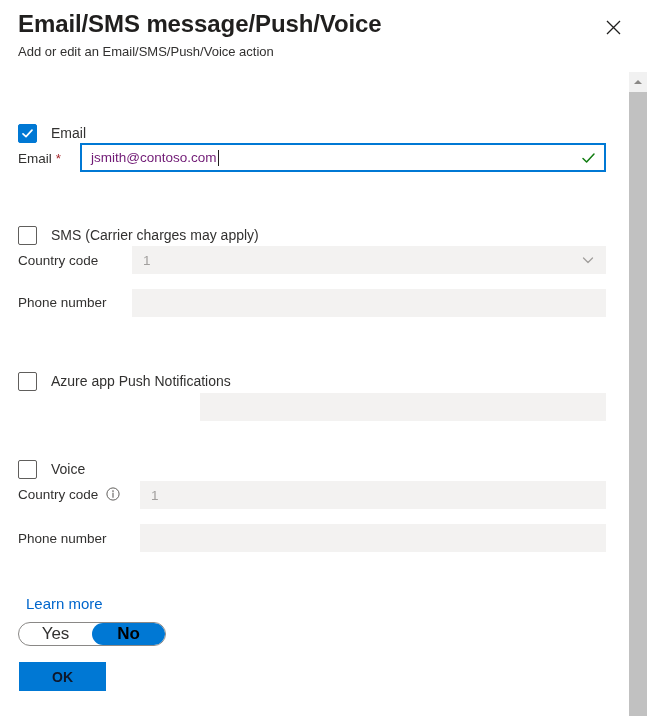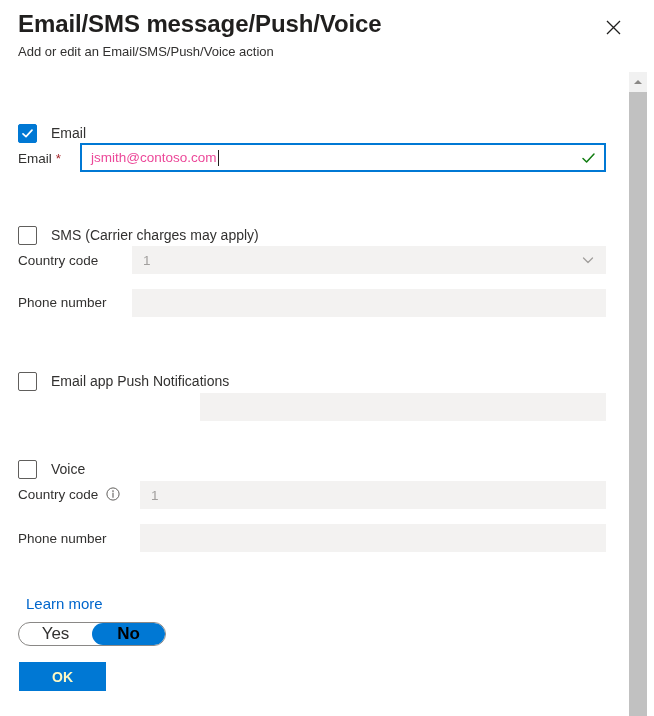--- a/index.html
+++ b/index.html
@@ -136,21 +136,21 @@
     border: 1px solid #f3f2f1;
     font-size: 13.5px;
     color: #a19f9d;
     display: flex;
     align-items: center;
     padding-left: 10px;
   }
   .text-input.active {
     background: #ffffff;
     border: 2px solid #0078d4;
-    color: #ec4899;
+    color: #701a75;
     height: 29px;
     padding-left: 9px;
   }
   .input-value { white-space: nowrap; }
   .caret {
     display: inline-block;
     width: 1px;
     height: 16px;
     background: #201f1e;
     margin-left: 1px;
@@ -222,21 +222,21 @@
     font-weight: 600;
   }
 
   .ok-button {
     position: absolute;
     left: 19px;
     top: 590px;
     width: 87px;
     height: 29px;
     background: #0078d4;
-    color: #fef9c3;
+    color: #0f172a;
     font-size: 14px;
     font-weight: 600;
     border: none;
     cursor: pointer;
     font-family: "Liberation Sans", sans-serif;
     display: flex;
     align-items: center;
     justify-content: center;
     padding: 11px;
   }
@@ -335,21 +335,21 @@
     <span>Phone number</span>
   </div>
   <div class="text-input" style="left:132px; top:217px; width:474px;">
     <span class="input-value"></span>
   </div>
 
   <div class="check-row" style="top:298px;">
     <span class="checkbox">
       
     </span>
-    <span class="check-label">Email app Push Notifications</span>
+    <span class="check-label">Azure app Push Notifications</span>
   </div>
 
   <div class="text-input" style="left:200px; top:321px; width:406px;">
     <span class="input-value"></span>
   </div>
 
   <div class="check-row" style="top:386px;">
     <span class="checkbox">
       
     </span>

